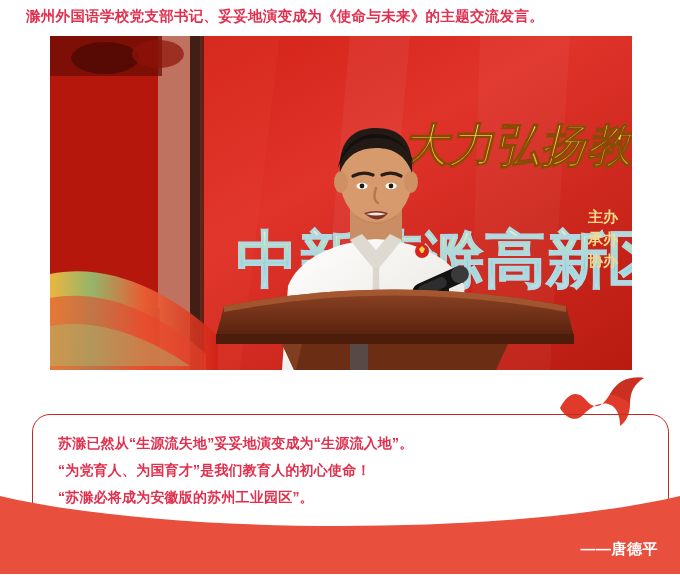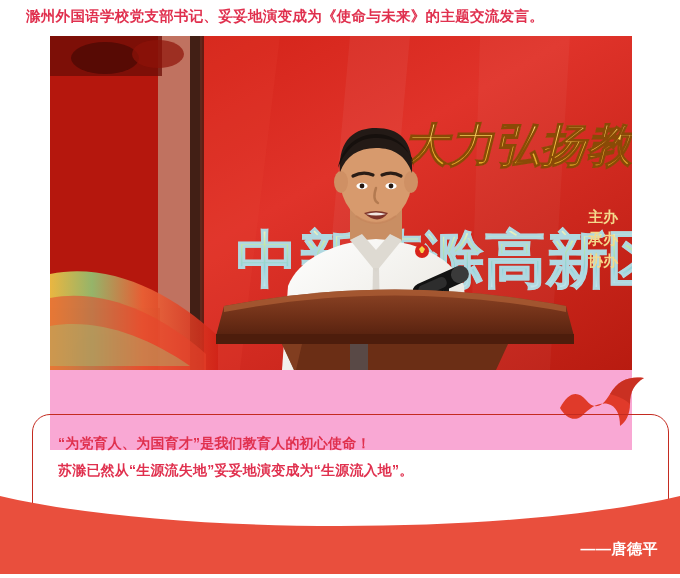--- a/index.html
+++ b/index.html
@@ -15,21 +15,21 @@
   .caption {
     position: absolute; left: 26px; top: 6px; width: 640px;
     font-size: 14.5px; font-weight: 700; color: #e0304e;
     letter-spacing: .3px; white-space: nowrap;
     line-height: 20px;
   }
 
   
   .photo {
     position: absolute; left: 50px; top: 36px;
-    width: 582px; height: 414px;
+    width: 582px; height: 334px;
     overflow: hidden; background: #f9a8d4;
   }
   .photo svg { display: block; width: 582px; height: 334px; }
 
   
   .quote-card {
     position: absolute; left: 32px; top: 414px;
     width: 637px; height: 130px;
     border: 1.4px solid #c42b20;
     border-radius: 18px;
@@ -213,22 +213,23 @@
                C 62 6, 74 2, 88 4 C 78 10, 74 18, 74 30
                C 74 40, 70 48, 64 52 C 64 40, 60 32, 52 30
                C 42 28, 34 34, 26 42 C 18 48, 10 44, 4 34 Z" fill="#e03a2a"></path>
       <path d="M54 20 C 62 6, 74 2, 88 4 C 78 10, 74 18, 74 30 C 68 24, 60 22, 54 20 Z" fill="#b8281c" opacity=".55"></path>
     </svg>
   </div>
 
   <div class="quote-card"></div>
 
   <div class="quote-lines">
+    <div class="quote-line">苏滁已然从“生源流失地”妥妥地演变成为“生源流入地”。</div>
     <div class="quote-line">“为党育人、为国育才”是我们教育人的初心使命！</div>
-    <div class="quote-line">苏滁已然从“生源流失地”妥妥地演变成为“生源流入地”。</div>
+    <div class="quote-line">“苏滁必将成为安徽版的苏州工业园区”。</div>
   </div>
 
   <div class="banner">
     <svg viewBox="0 0 680 80" preserveAspectRatio="none" xmlns="http://www.w3.org/2000/svg">
       <path d="M0 2 C 170 42, 510 42, 680 2 L 680 80 L 0 80 Z" fill="#e94f3d"></path>
     </svg>
     <div class="signature">——唐德平</div>
   </div>
 
 </div>

